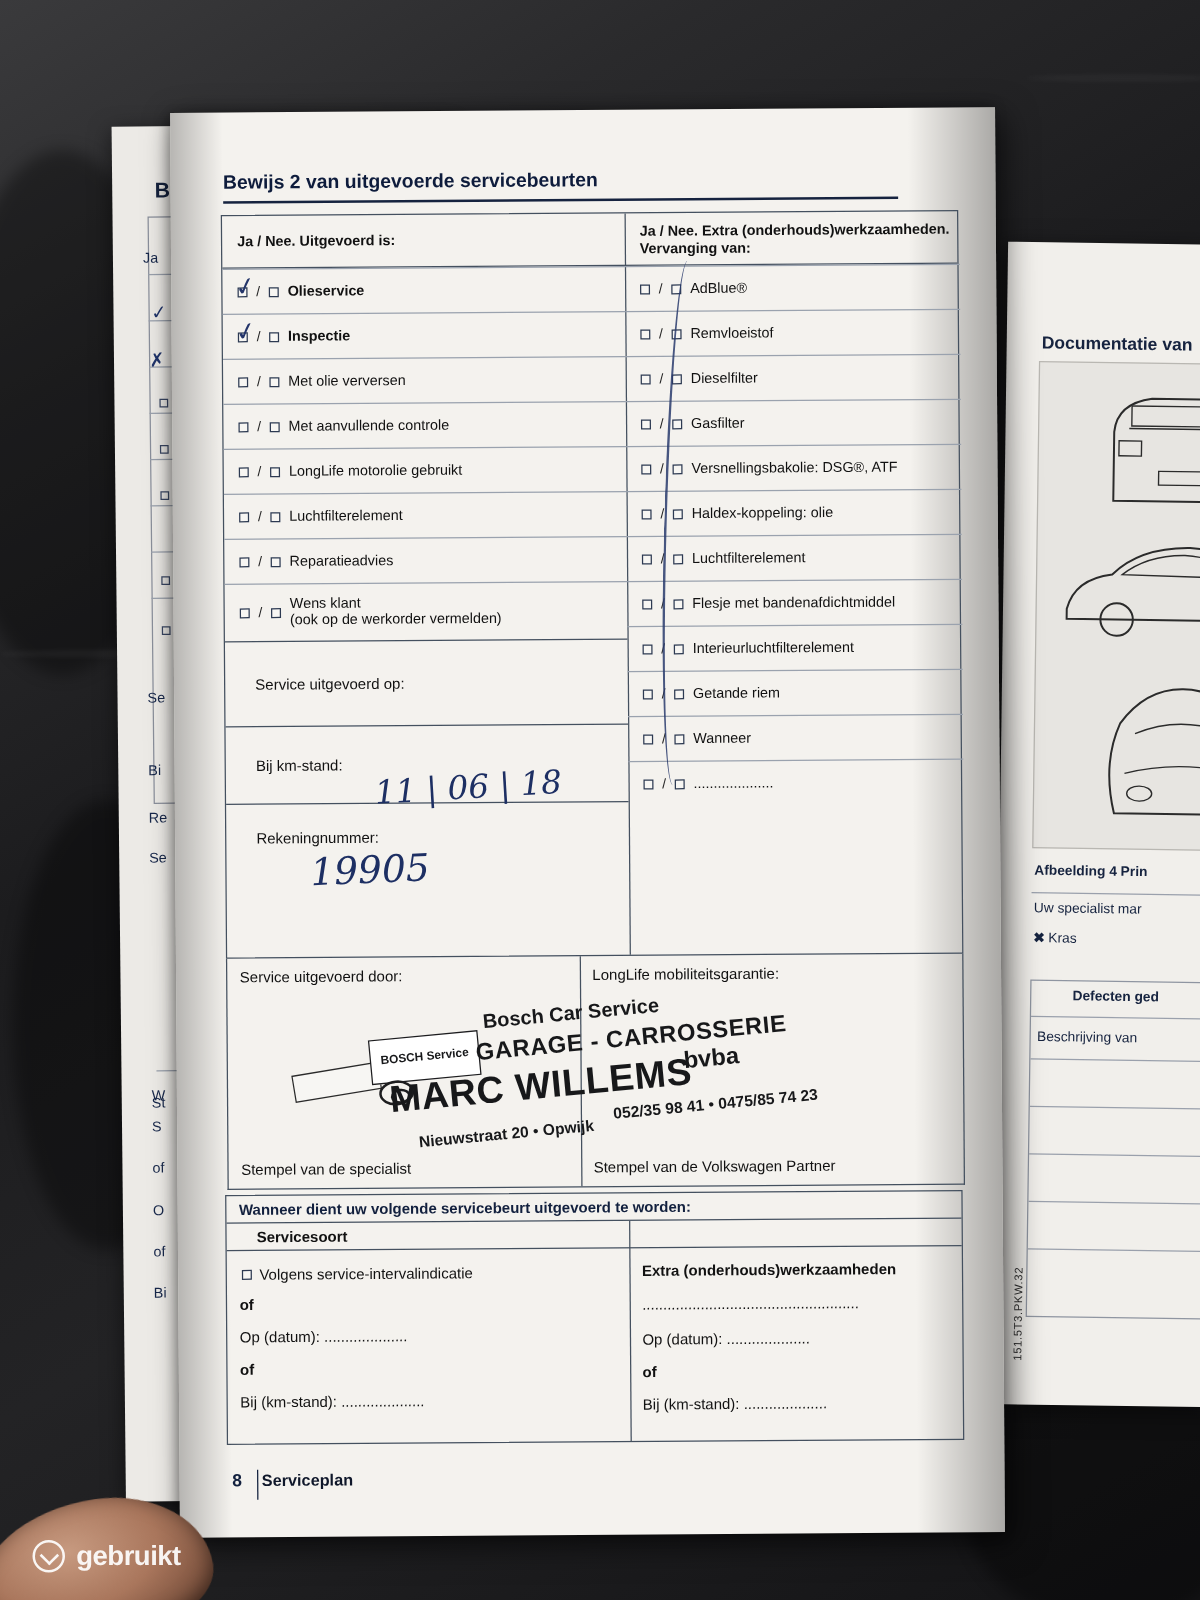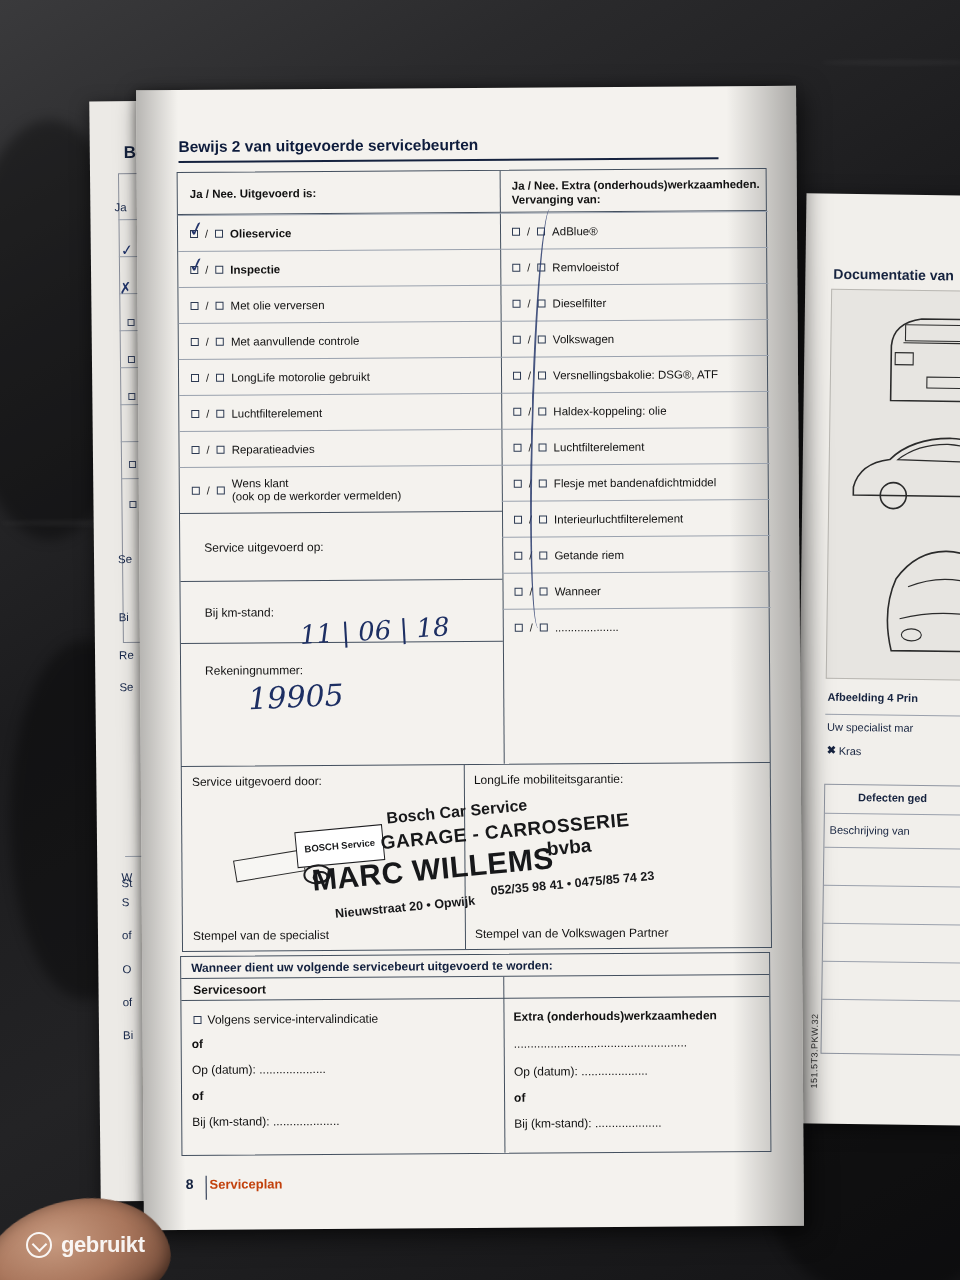--- a/index.html
+++ b/index.html
@@ -329,21 +329,21 @@
     position: absolute; font-size: 12px; color: #111;
   }
   .bt-txt.b { font-weight: bold; }
 
   .footer {
     position: absolute;
     left: 42px; bottom: 38px;
     display: flex; align-items: baseline; gap: 16px;
   }
   .footer .pg { font-size: 14px; font-weight: bold; color: #12203e; }
-  .footer .fl { font-size: 13px; font-weight: bold; color: #c2410c; }
+  .footer .fl { font-size: 13px; font-weight: bold; color: #0f172a; }
   .footer-rule {
     position: absolute; left: 62px; bottom: 30px;
     width: 1px; height: 24px; background: #12203e;
   }
 
   
   #watermark {
     position: absolute;
     left: 26px; bottom: 22px;
     display: flex; align-items: center; gap: 9px;
@@ -581,21 +581,21 @@
             <span class="slash">/</span>
             <span class="cb"></span>
           <span class="lbl">Dieselfilter</span>
         </div>
       </div>
       <div class="row right" style="top:150px;">
         <div class="cell-inner">
           <span class="cb"></span>
             <span class="slash">/</span>
             <span class="cb"></span>
-          <span class="lbl">Volkswagen</span>
+          <span class="lbl">Gasfilter</span>
         </div>
       </div>
       <div class="row right" style="top:186px;">
         <div class="cell-inner">
           <span class="cb"></span>
             <span class="slash">/</span>
             <span class="cb"></span>
           <span class="lbl">Versnellingsbakolie: DSG®, ATF</span>
         </div>
       </div>
@@ -684,21 +684,21 @@
       </div>
     </div>
 
     <div class="bottom-tbl">
       <div class="bt-head">
         <span>Wanneer dient uw volgende servicebeurt uitgevoerd te worden:</span>
       </div>
       <div class="bt-sub"></div>
       <div class="bt-div"></div>
 
-      <div class="bt-txt b" style="left:12px; top:26px;">Servicesoort</div>
+      <div class="bt-txt b" style="left:24px; top:26px;">Servicesoort</div>
       <div class="bt-txt b" style="left:332px; top:55px;">Extra (onderhouds)werkzaamheden</div>
 
       <div class="bt-txt" style="left:26px; top:56px;">Volgens service-intervalindicatie</div>
       <div class="cb" style="position:absolute; left:12px; top:59px;"></div>
       <div class="bt-txt b" style="left:10px; top:80px;">of</div>
       <div class="bt-txt" style="left:10px; top:106px;">Op (datum): ....................</div>
       <div class="bt-txt b" style="left:10px; top:132px;">of</div>
       <div class="bt-txt" style="left:10px; top:158px;">Bij (km-stand): ....................</div>
 
       <div class="bt-txt" style="left:332px; top:82px;">....................................................</div>

